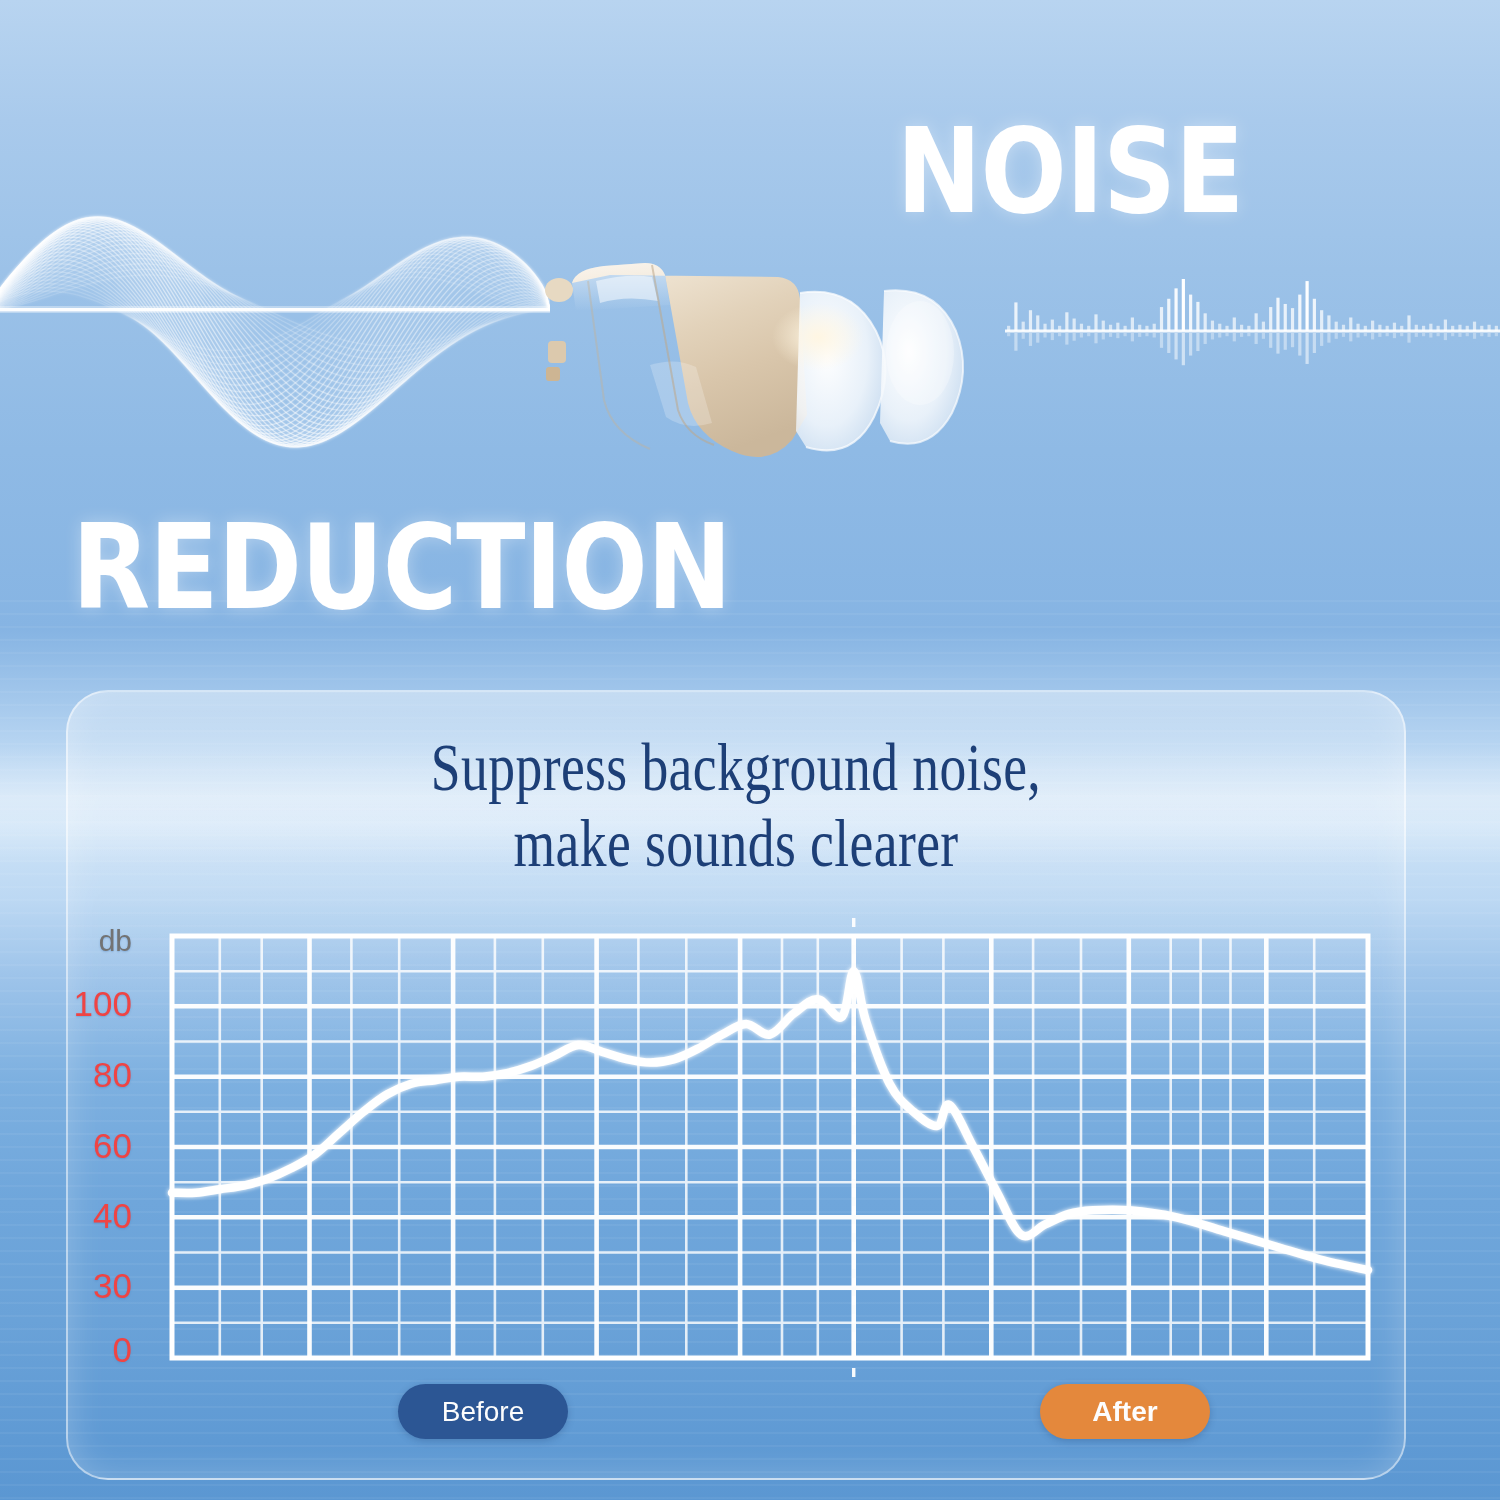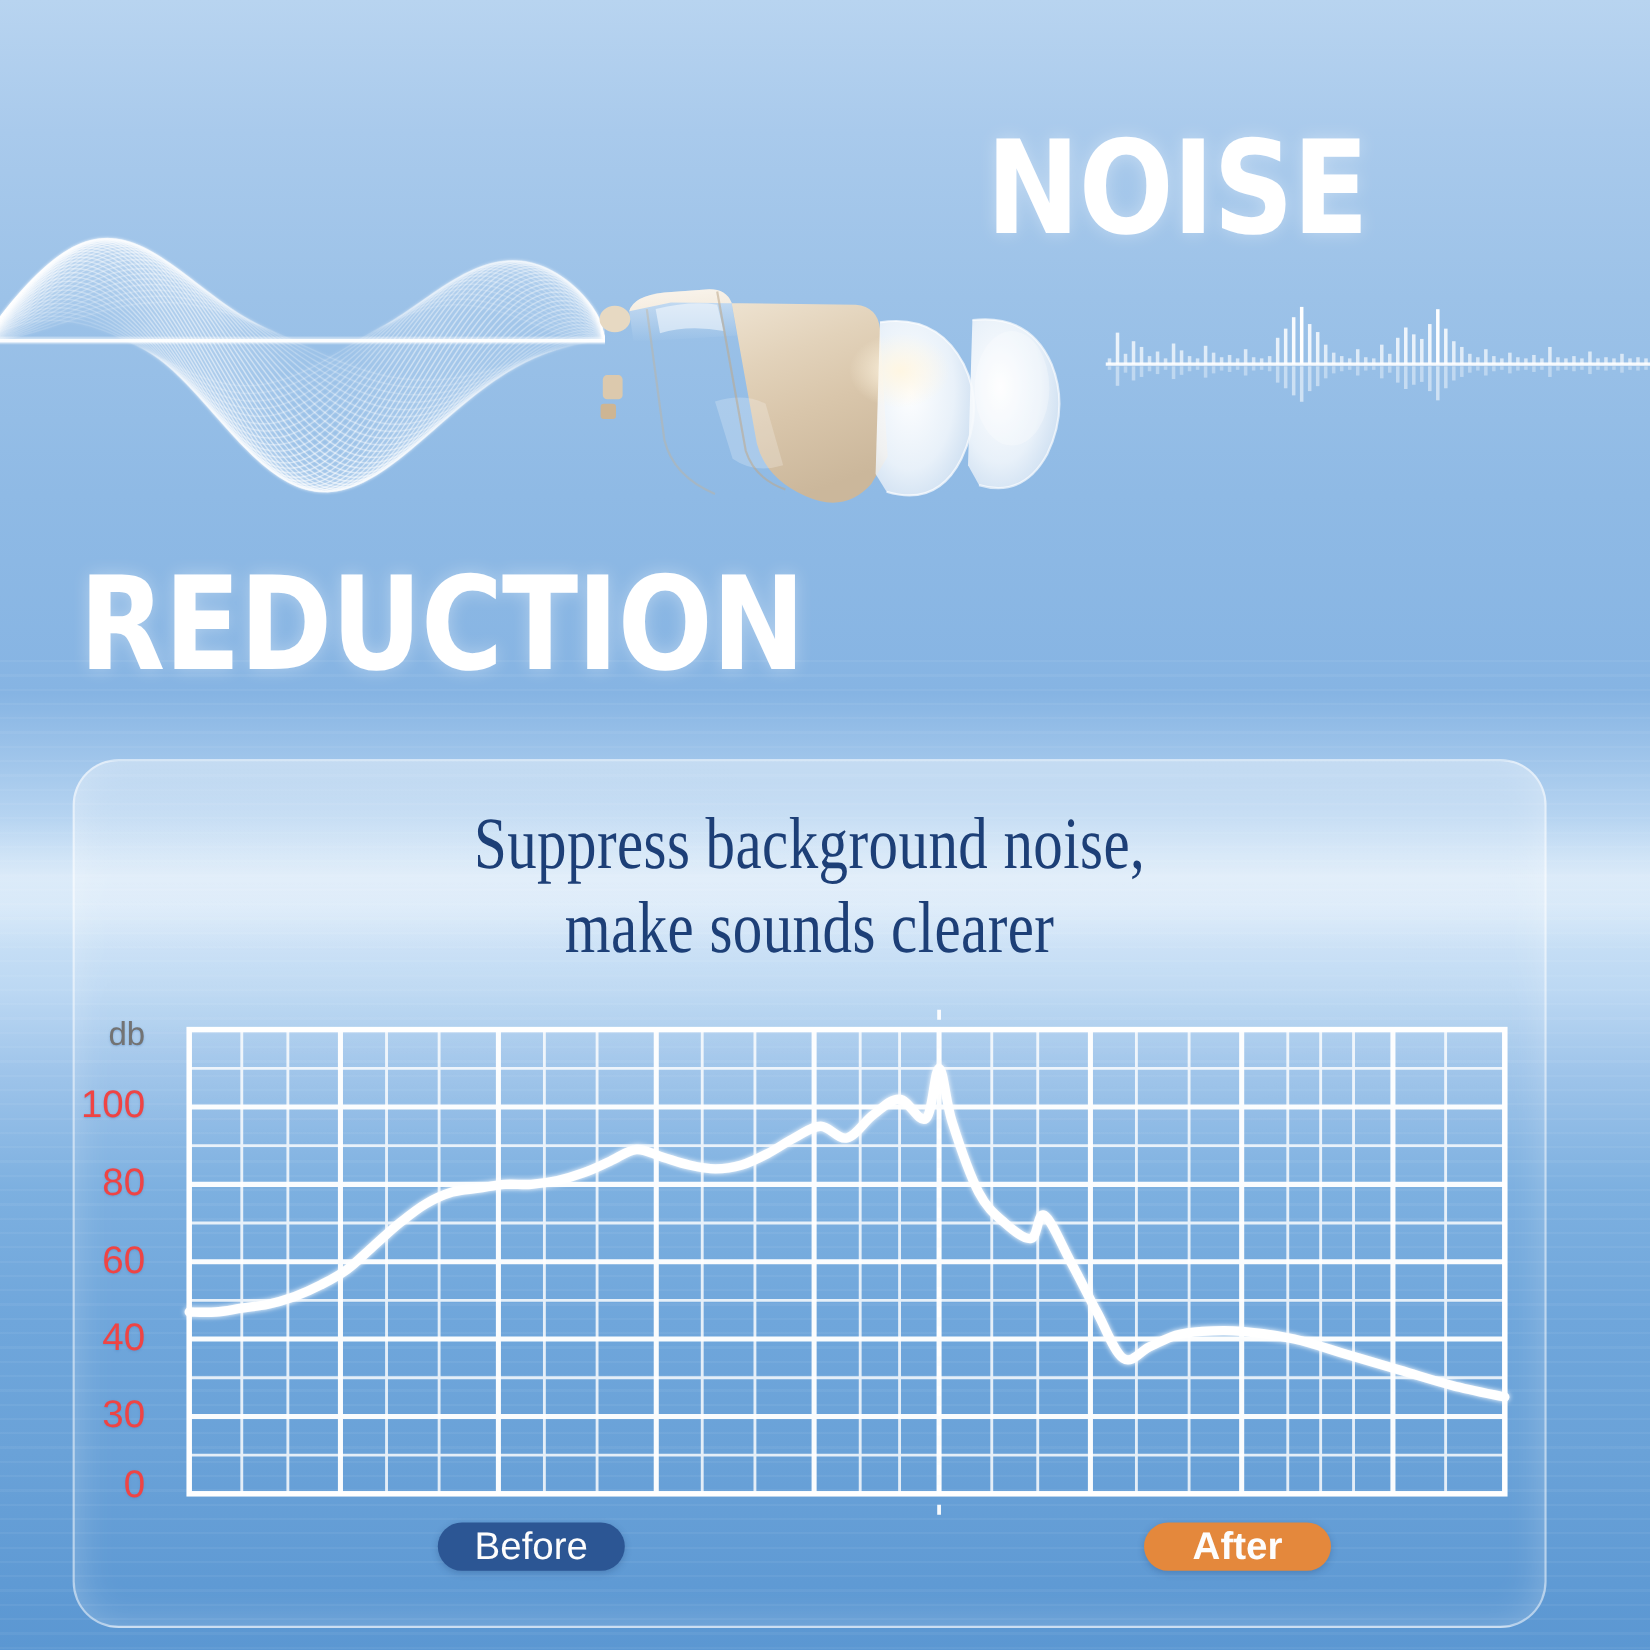--- a/index.html
+++ b/index.html
@@ -108,24 +108,24 @@
     font-size:30px;
     font-family:"Liberation Sans", sans-serif;
     text-align:right;
     width:90px;
     text-shadow:0 1px 2px rgba(80,130,190,0.45);
   }
 
   
   .pill{
     position:absolute;
-    height:44px; min-width:170px;
+    height:55px; min-width:170px;
     border-radius:29px;
     display:flex; align-items:center; justify-content:center;
-    color:#fdfdfd; font-size:35px;
+    color:#fdfdfd; font-size:28px;
     font-family:"Liberation Sans", sans-serif;
     padding:0 30px;
     box-shadow:0 2px 7px rgba(30,60,110,0.28);
   }
   .pill-before{ left:398px; top:1384px; background:#2c5694; }
   .pill-after { left:1040px; top:1384px; background:#e4883c;font-weight:bold; }
 </style>
 </head>
 <body>
 

